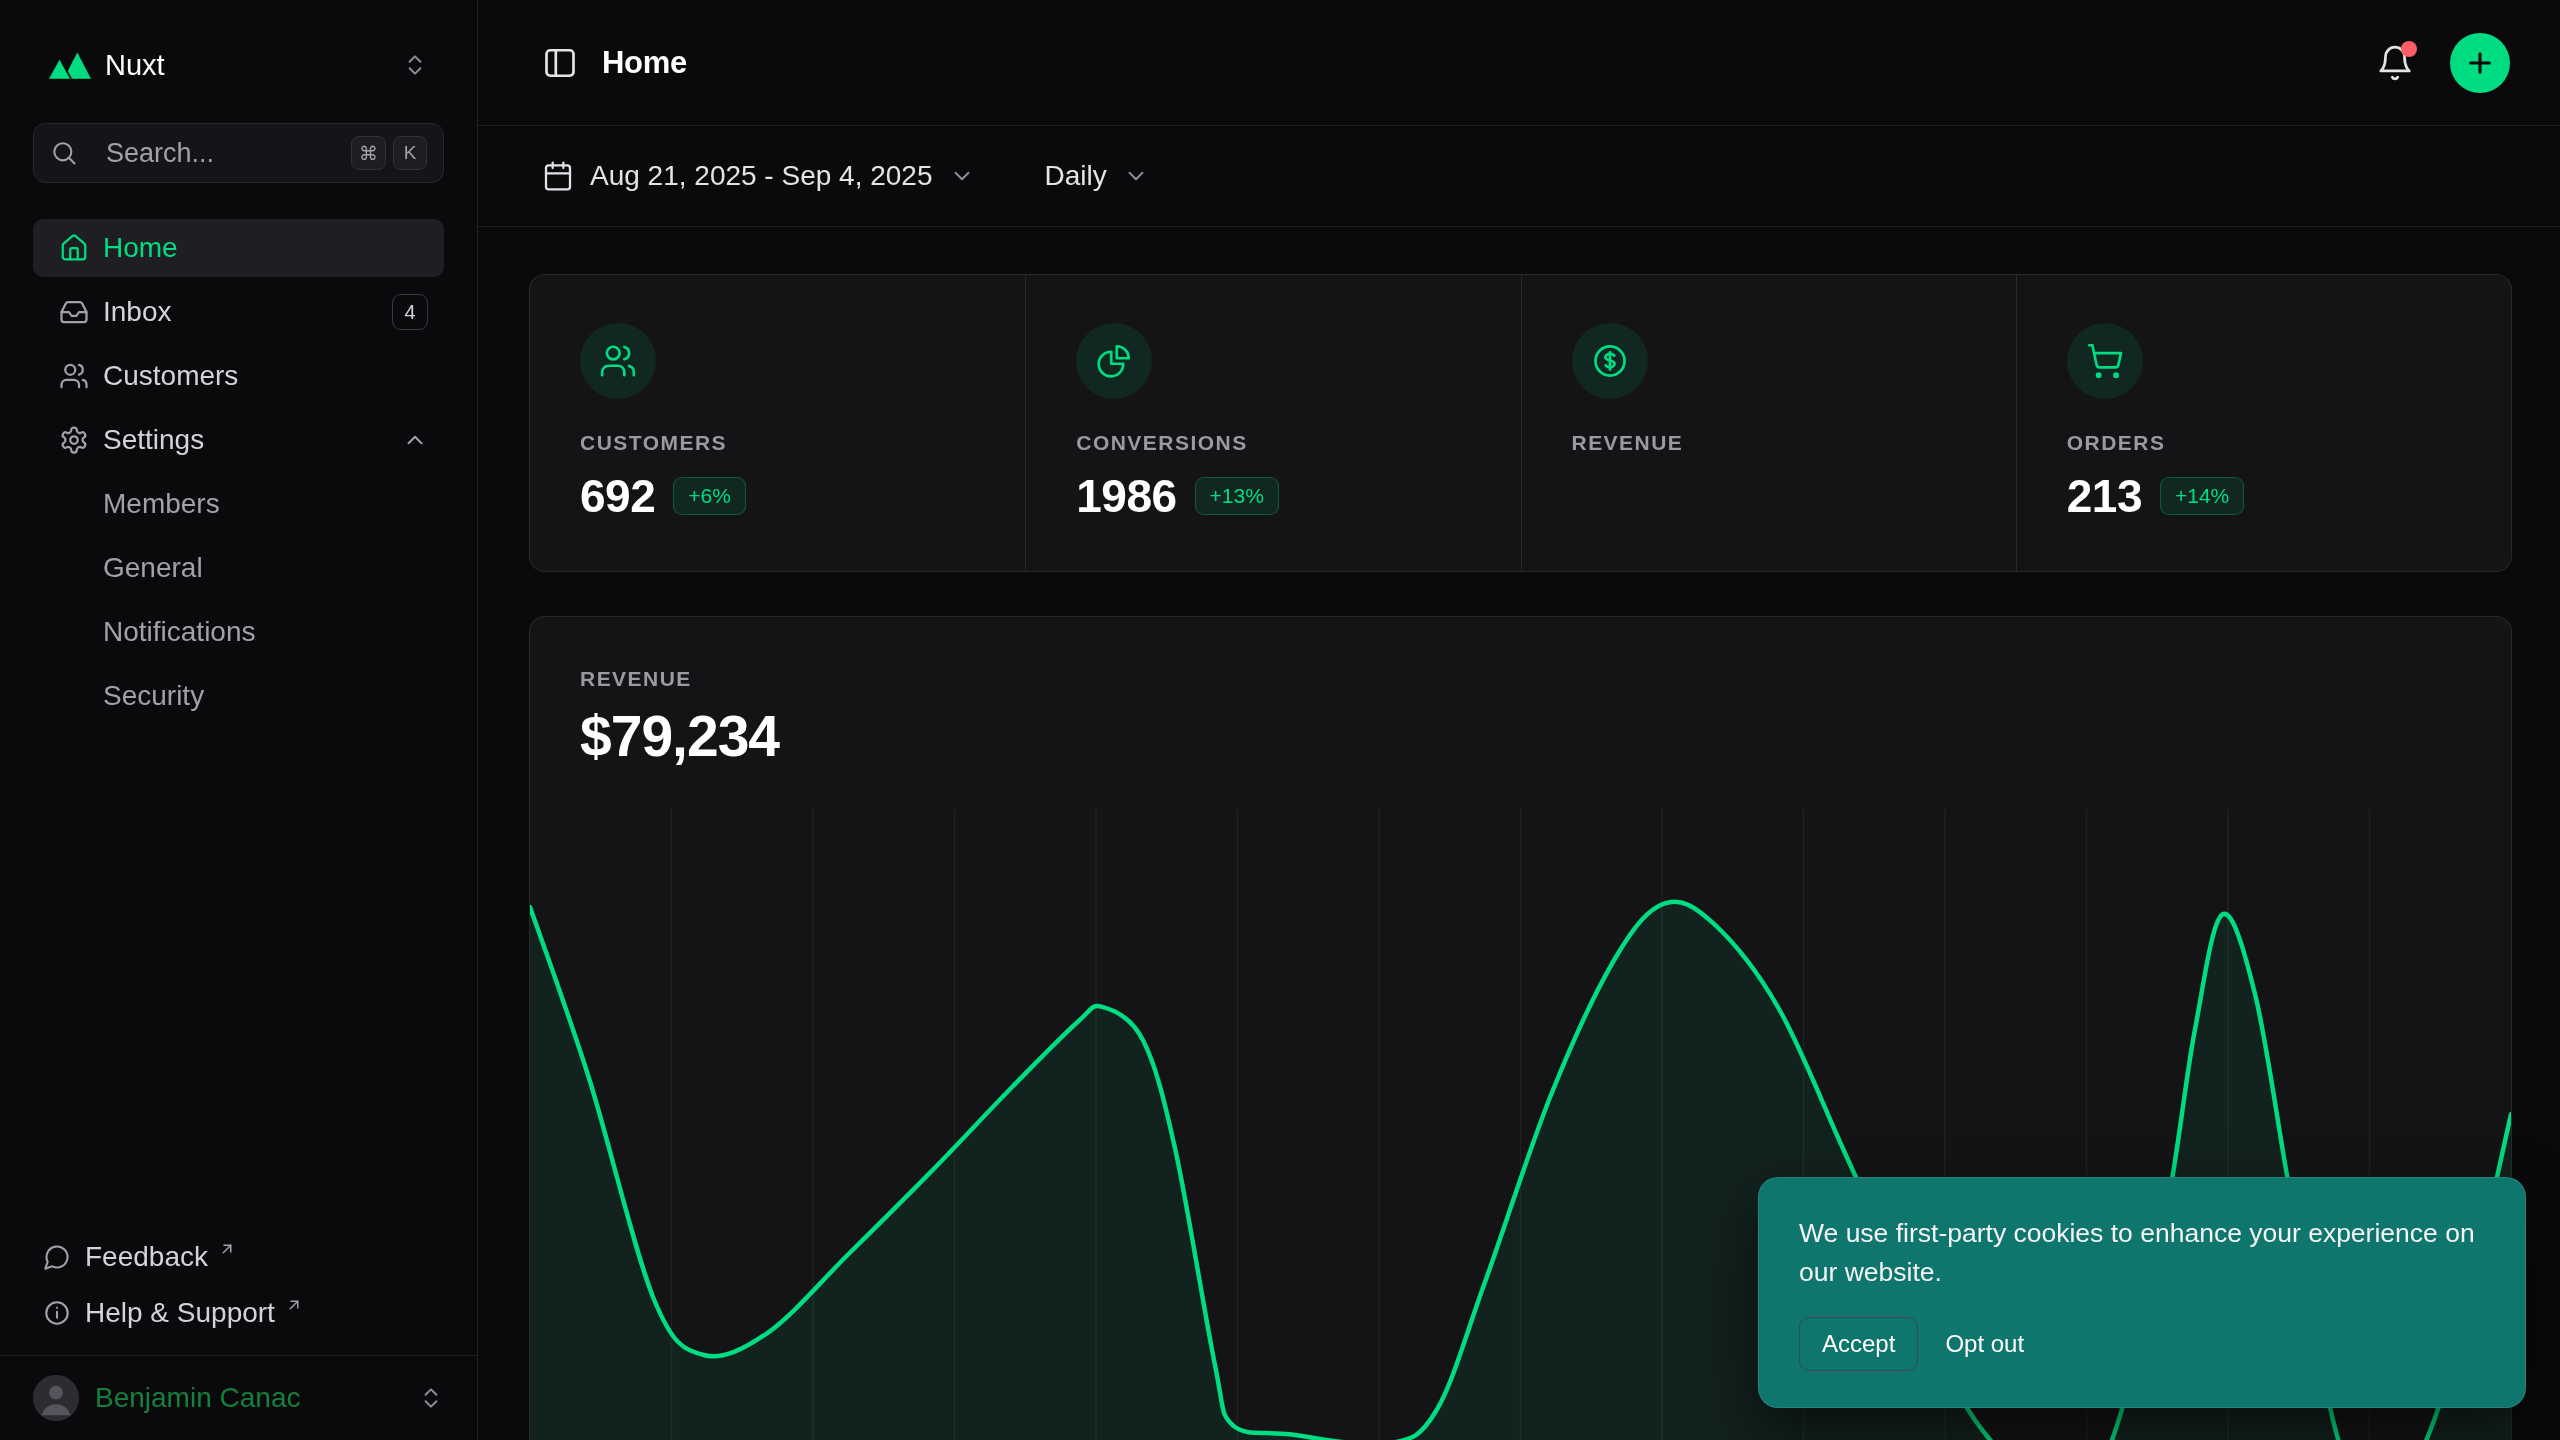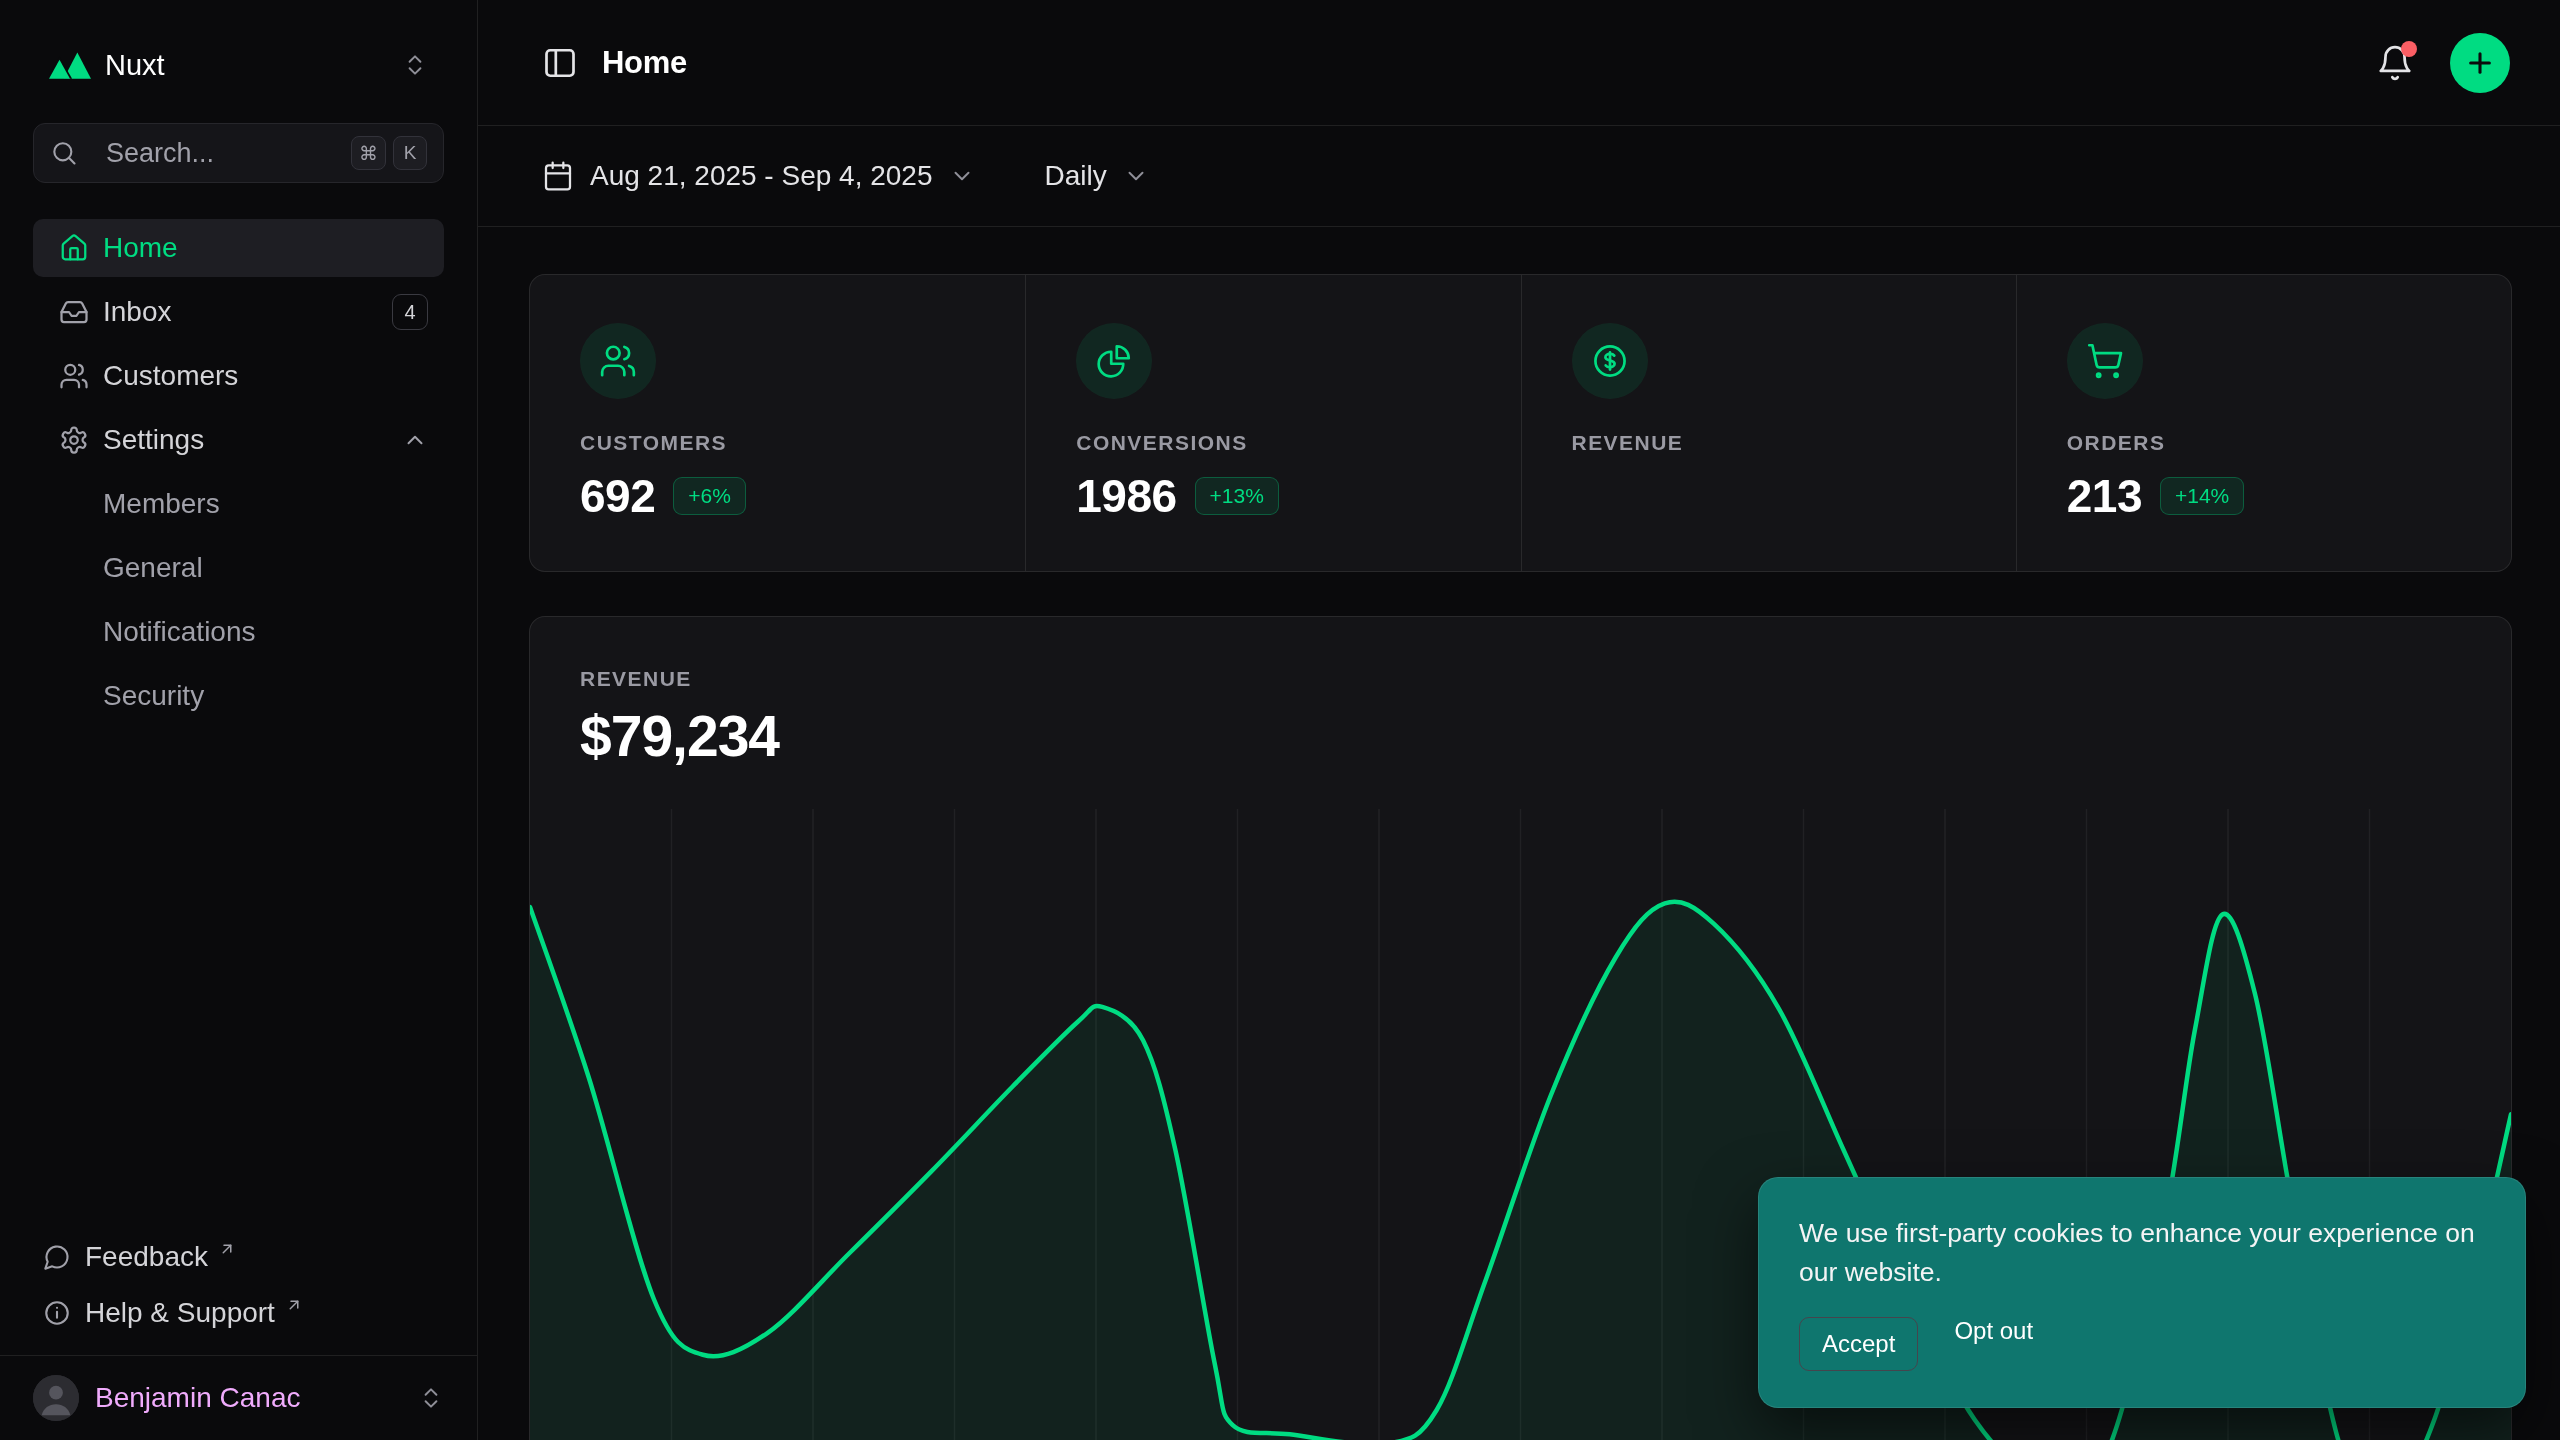--- a/index.html
+++ b/index.html
@@ -66,21 +66,21 @@
   }
   .bottom-links{margin-top:auto;padding-bottom:14px}
   .blink{display:flex;align-items:center;gap:14px;height:56px;color:#d4d4d8;font-size:28px;font-weight:500;cursor:pointer;padding:0 16px 0 10px}
   .blink .bicon{display:flex;color:var(--muted)}
   .ext{position:relative;top:-8px;left:-4px;color:var(--muted);display:flex}
   .user-row{
     margin:0 -33px;border-top:1px solid var(--border);
     padding:19px 33px;display:flex;align-items:center;gap:16px;cursor:pointer;
   }
   .avatar{width:46px;height:46px;border-radius:50%;overflow:hidden;background:#2c2c31;flex:none}
-  .user-name{font-size:28px;font-weight:500;color:#f0abfc}
+  .user-name{font-size:28px;font-weight:500;color:#15803d}
   .user-row .sel-chev{margin-left:auto;color:var(--dim);display:flex}
 
   
   main{flex:1;display:flex;flex-direction:column;height:100%;min-width:0}
   .topbar{
     height:126px;min-height:126px;display:flex;align-items:center;gap:24px;
     padding:0 50px 0 64px;border-bottom:1px solid var(--border);
   }
   .panel-btn{background:none;border:none;color:#e4e4e7;display:flex;cursor:pointer}
   .page-title{font-size:31px;font-weight:700;letter-spacing:-0.3px;color:#fff}
@@ -134,21 +134,21 @@
   .chart-wrap svg{display:block;width:100%;height:100%}
 
   
   .cookie{
     position:fixed;right:34px;bottom:32px;width:768px;z-index:50;
     background:#0f766e;border:1px solid rgba(255,255,255,.10);
     border-radius:20px;padding:36px 40px;
     box-shadow:0 24px 60px rgba(0,0,0,.55);
   }
   .cookie-msg{font-size:26.5px;line-height:1.45;color:#f4f4f5}
-  .cookie-actions{margin-top:26px;display:flex;align-items:flex-start;gap:36px}
+  .cookie-actions{margin-top:26px;display:flex;align-items:center;gap:27px}
   .accept-btn{
     font-size:24px;font-weight:500;color:#fff;background:transparent;
     border:1px solid #45454d;border-radius:10px;padding:12px 22px;cursor:pointer;font-family:inherit;
   }
   .optout-btn{font-size:24px;font-weight:500;color:#fff;background:none;border:none;cursor:pointer;font-family:inherit}
 </style>
 </head>
 <body>
 
 <div class="app">

